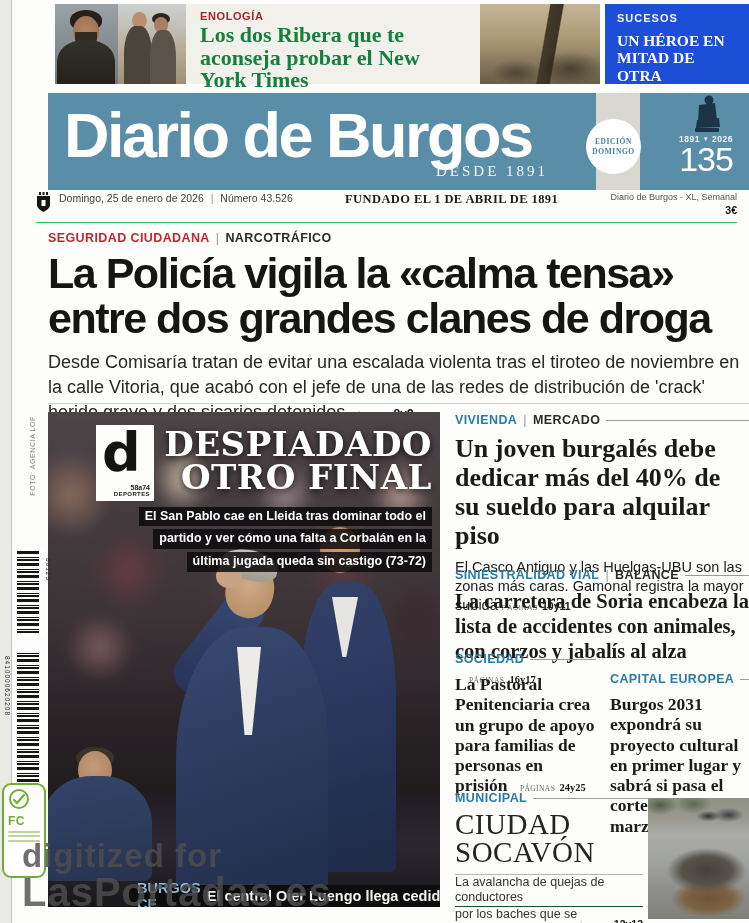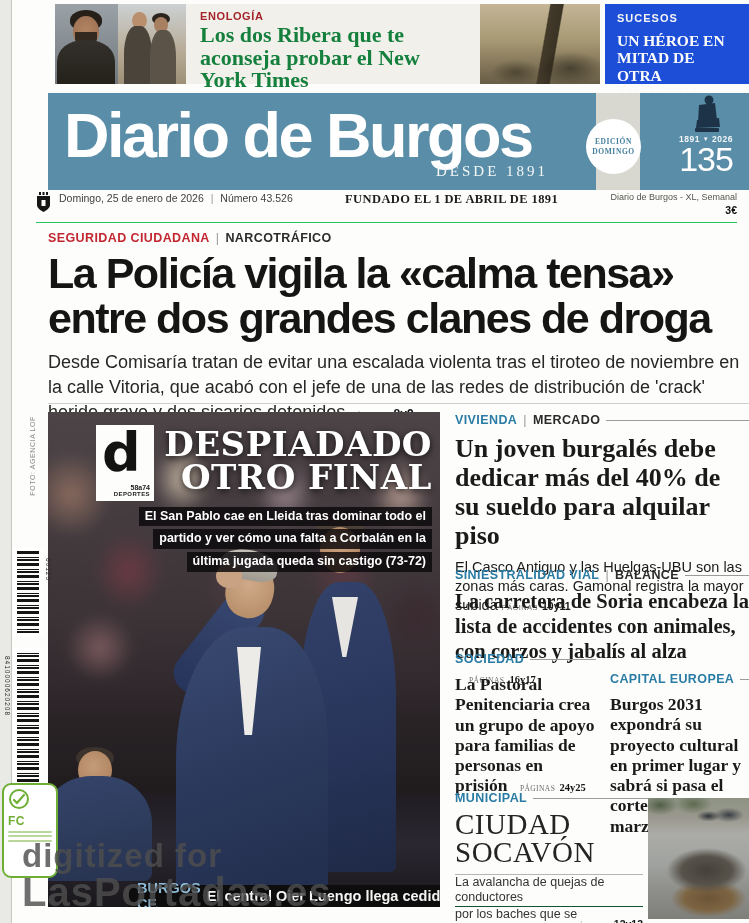--- a/index.html
+++ b/index.html
@@ -118,21 +118,21 @@
   
   #photo-credit{left:29px;top:416px;writing-mode:vertical-rl;transform:rotate(180deg);font-size:7px;letter-spacing:.6px;color:#8a8a87;}
   #barcodes{left:13px;top:548px;width:30px;}
   .bc{position:relative;background:#fff;padding:3px 4px;box-sizing:border-box;width:30px;}
   .bc .bars{height:100%;background:repeating-linear-gradient(0deg,#151515 0px,#151515 2px,#fbfbfa 2px,#fbfbfa 3px,#151515 3px,#151515 4px,#fbfbfa 4px,#fbfbfa 7px,#151515 7px,#151515 10px,#fbfbfa 10px,#fbfbfa 12px);}
   #bc1{height:88px;margin-bottom:12px;}
   #bc2{height:144px;}
   .bc-num{position:absolute;writing-mode:vertical-rl;font-size:6.5px;color:#2b2b2b;letter-spacing:1px;}
   #bc1 .bc-num{right:-9px;top:10px;}
   #bc2 .bc-num{left:-9px;top:8px;}
-  #fsc{left:2px;top:783px;width:56px;height:95px;background:#fff;border:2px solid #6fae35;border-radius:9px;box-sizing:border-box;padding:3px 4px;z-index:20;}
+  #fsc{left:2px;top:783px;width:44px;height:95px;background:#fff;border:2px solid #6fae35;border-radius:9px;box-sizing:border-box;padding:3px 4px;z-index:20;}
   #fsc .fc{font-size:12px;font-weight:800;color:#6fae35;letter-spacing:.5px;}
   #fsc .ln{height:2px;background:#b9d79a;border-radius:1px;margin:2.5px 0;}
   
   #watermark{left:22px;top:840px;z-index:40;color:rgba(78,78,78,.82);font-weight:800;letter-spacing:1px;line-height:.95;}
   #wm1{font-size:33px;}
   #wm2{font-size:40px;margin-top:2px;}
   
   .rc-sec{position:absolute;width:294px;}
   .rc-head-serif{font-family:"Liberation Serif",serif;font-weight:700;color:#1a1a18;}
   #sec-vivienda{left:455px;top:413px;}

